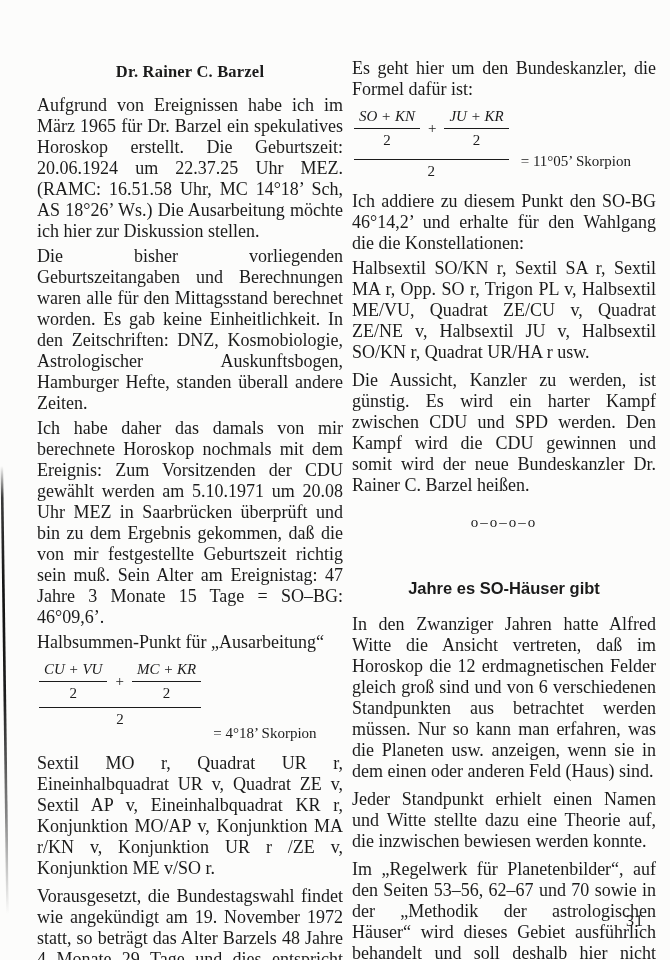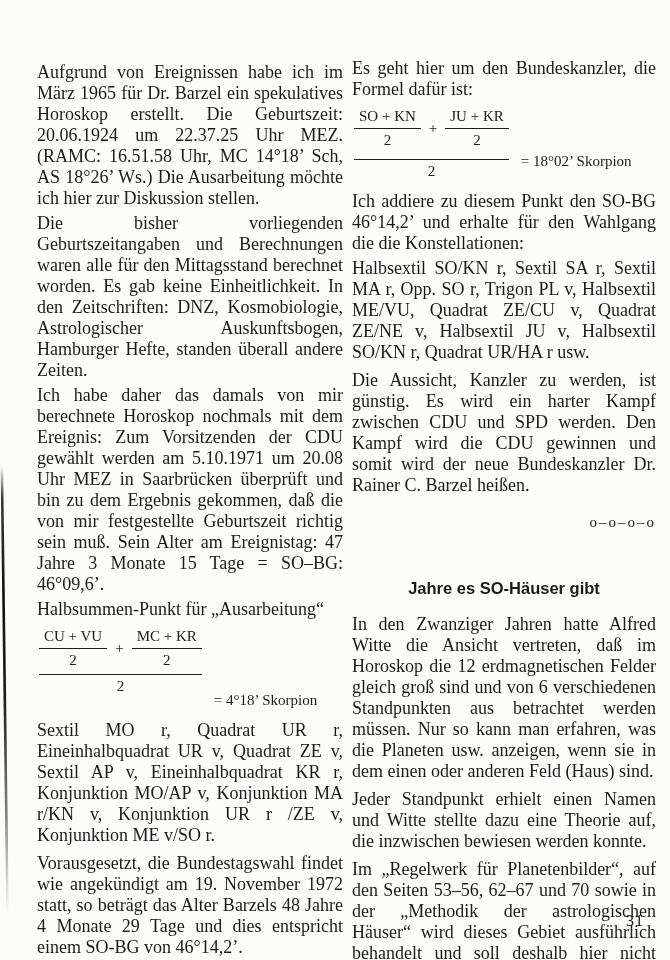--- a/index.html
+++ b/index.html
@@ -41,49 +41,50 @@
     font-size:16.5px;font-weight:bold;
   }
   .formula-label{margin:4px 0 2px 0;}
   
   .formula{
     display:flex;align-items:flex-start;gap:12px;
     margin:6px 0 10px 2px;font-size:15px;line-height:20px;
   }
   .bignum{display:flex;align-items:center;gap:8px;}
   .sfrac{display:inline-flex;flex-direction:column;align-items:center;}
-  .sfrac .num{padding:0 5px 2px 5px;border-bottom:1.5px solid #1b1b1b;}
+  .sfrac .num{padding:0 5px 2px 5px;border-bottom:1.5px solid #1b1b1b;font-style:italic;}
   .sfrac .den{padding-top:1px;}
   .bigfrac{display:flex;flex-direction:column;align-items:center;}
   .bigbar{align-self:stretch;height:0;border-top:1.5px solid #1b1b1b;margin-top:4px;}
   .bigden{margin-top:1px;}
   .result{margin-top:64px;white-space:nowrap;}
   .col.right .bigbar{margin-top:9px;}
   .col.right .result{margin-top:45px;}
   .divider{
-    text-align:right;font-size:15px;letter-spacing:2px;
+    text-align:center;font-size:15px;letter-spacing:2px;
     margin-top:18px;
   }
   .p7wrap{position:relative;}
   .arrow{
     position:absolute;right:-2px;bottom:-1px;line-height:0;
   }
   .page-number{
     position:absolute;right:26px;top:912px;
     font-size:16px;letter-spacing:1px;
   }
 </style>
 </head>
 <body>
 
 <div class="page">
 
   <div class="scan-streak"></div>
 
   <div class="col left">
+    <h2 class="article-title">Dr. Rainer C. Barzel</h2>
     <p>Aufgrund von Ereignissen habe ich im März 1965 für Dr. Barzel ein spekulatives Horoskop erstellt. Die Geburtszeit: 20.06.1924 um 22.37.25 Uhr MEZ. (RAMC: 16.51.58 Uhr, MC 14°18’ Sch, AS 18°26’ Ws.) Die Ausarbeitung möchte ich hier zur Diskussion stellen.</p>
     <p>Die bisher vorliegenden Geburtszeitangaben und Berechnungen waren alle für den Mittagsstand berechnet worden. Es gab keine Einheitlichkeit. In den Zeitschriften: DNZ, Kosmobiologie, Astrologischer Auskunftsbogen, Hamburger Hefte, standen überall andere Zeiten.</p>
     <p>Ich habe daher das damals von mir berechnete Horoskop nochmals mit dem Ereignis: Zum Vorsitzenden der CDU gewählt werden am 5.10.1971 um 20.08 Uhr MEZ in Saarbrücken überprüft und bin zu dem Ergebnis gekommen, daß die von mir festgestellte Geburtszeit richtig sein muß. Sein Alter am Ereignistag: 47 Jahre 3 Monate 15 Tage = SO–BG: 46°09,6’.</p>
     <p class="formula-label">Halbsummen-Punkt für „Ausarbeitung“</p>
 
     <div class="formula">
       <div class="bigfrac">
         <div class="bignum">
           <div class="sfrac">
             <span class="num">CU + VU</span>
@@ -117,21 +118,21 @@
           </div>
           <span class="plus">+</span>
           <div class="sfrac">
             <span class="num">JU + KR</span>
             <span class="den">2</span>
           </div>
         </div>
         <div class="bigbar"></div>
         <div class="bigden">2</div>
       </div>
-      <div class="result">= 18°02’ Skorpion</div>
+      <div class="result">= 11°05’ Skorpion</div>
     </div>
 
     <p>Ich addiere zu diesem Punkt den SO-BG 46°14,2’ und erhalte für den Wahlgang die die Konstellationen:</p>
     <p>Halbsextil SO/KN r, Sextil SA r, Sextil MA r, Opp. SO r, Trigon PL v, Halbsextil ME/VU, Quadrat ZE/CU v, Quadrat ZE/NE v, Halbsextil JU v, Halbsextil SO/KN r, Quadrat UR/HA r usw.</p>
     <p class="gap">Die Aussicht, Kanzler zu werden, ist günstig. Es wird ein harter Kampf zwischen CDU und SPD werden. Den Kampf wird die CDU gewinnen und somit wird der neue Bundeskanzler Dr. Rainer C. Barzel heißen.</p>
 
     <div class="divider">o–o–o–o</div>
 
     <h2 class="section-title">Jahre es SO-Häuser gibt</h2>
     <p>In den Zwanziger Jahren hatte Alfred Witte die Ansicht vertreten, daß im Horoskop die 12 erdmagnetischen Felder gleich groß sind und von 6 verschiedenen Standpunkten aus betrachtet werden müssen. Nur so kann man erfahren, was die Planeten usw. anzeigen, wenn sie in dem einen oder anderen Feld (Haus) sind.</p>

